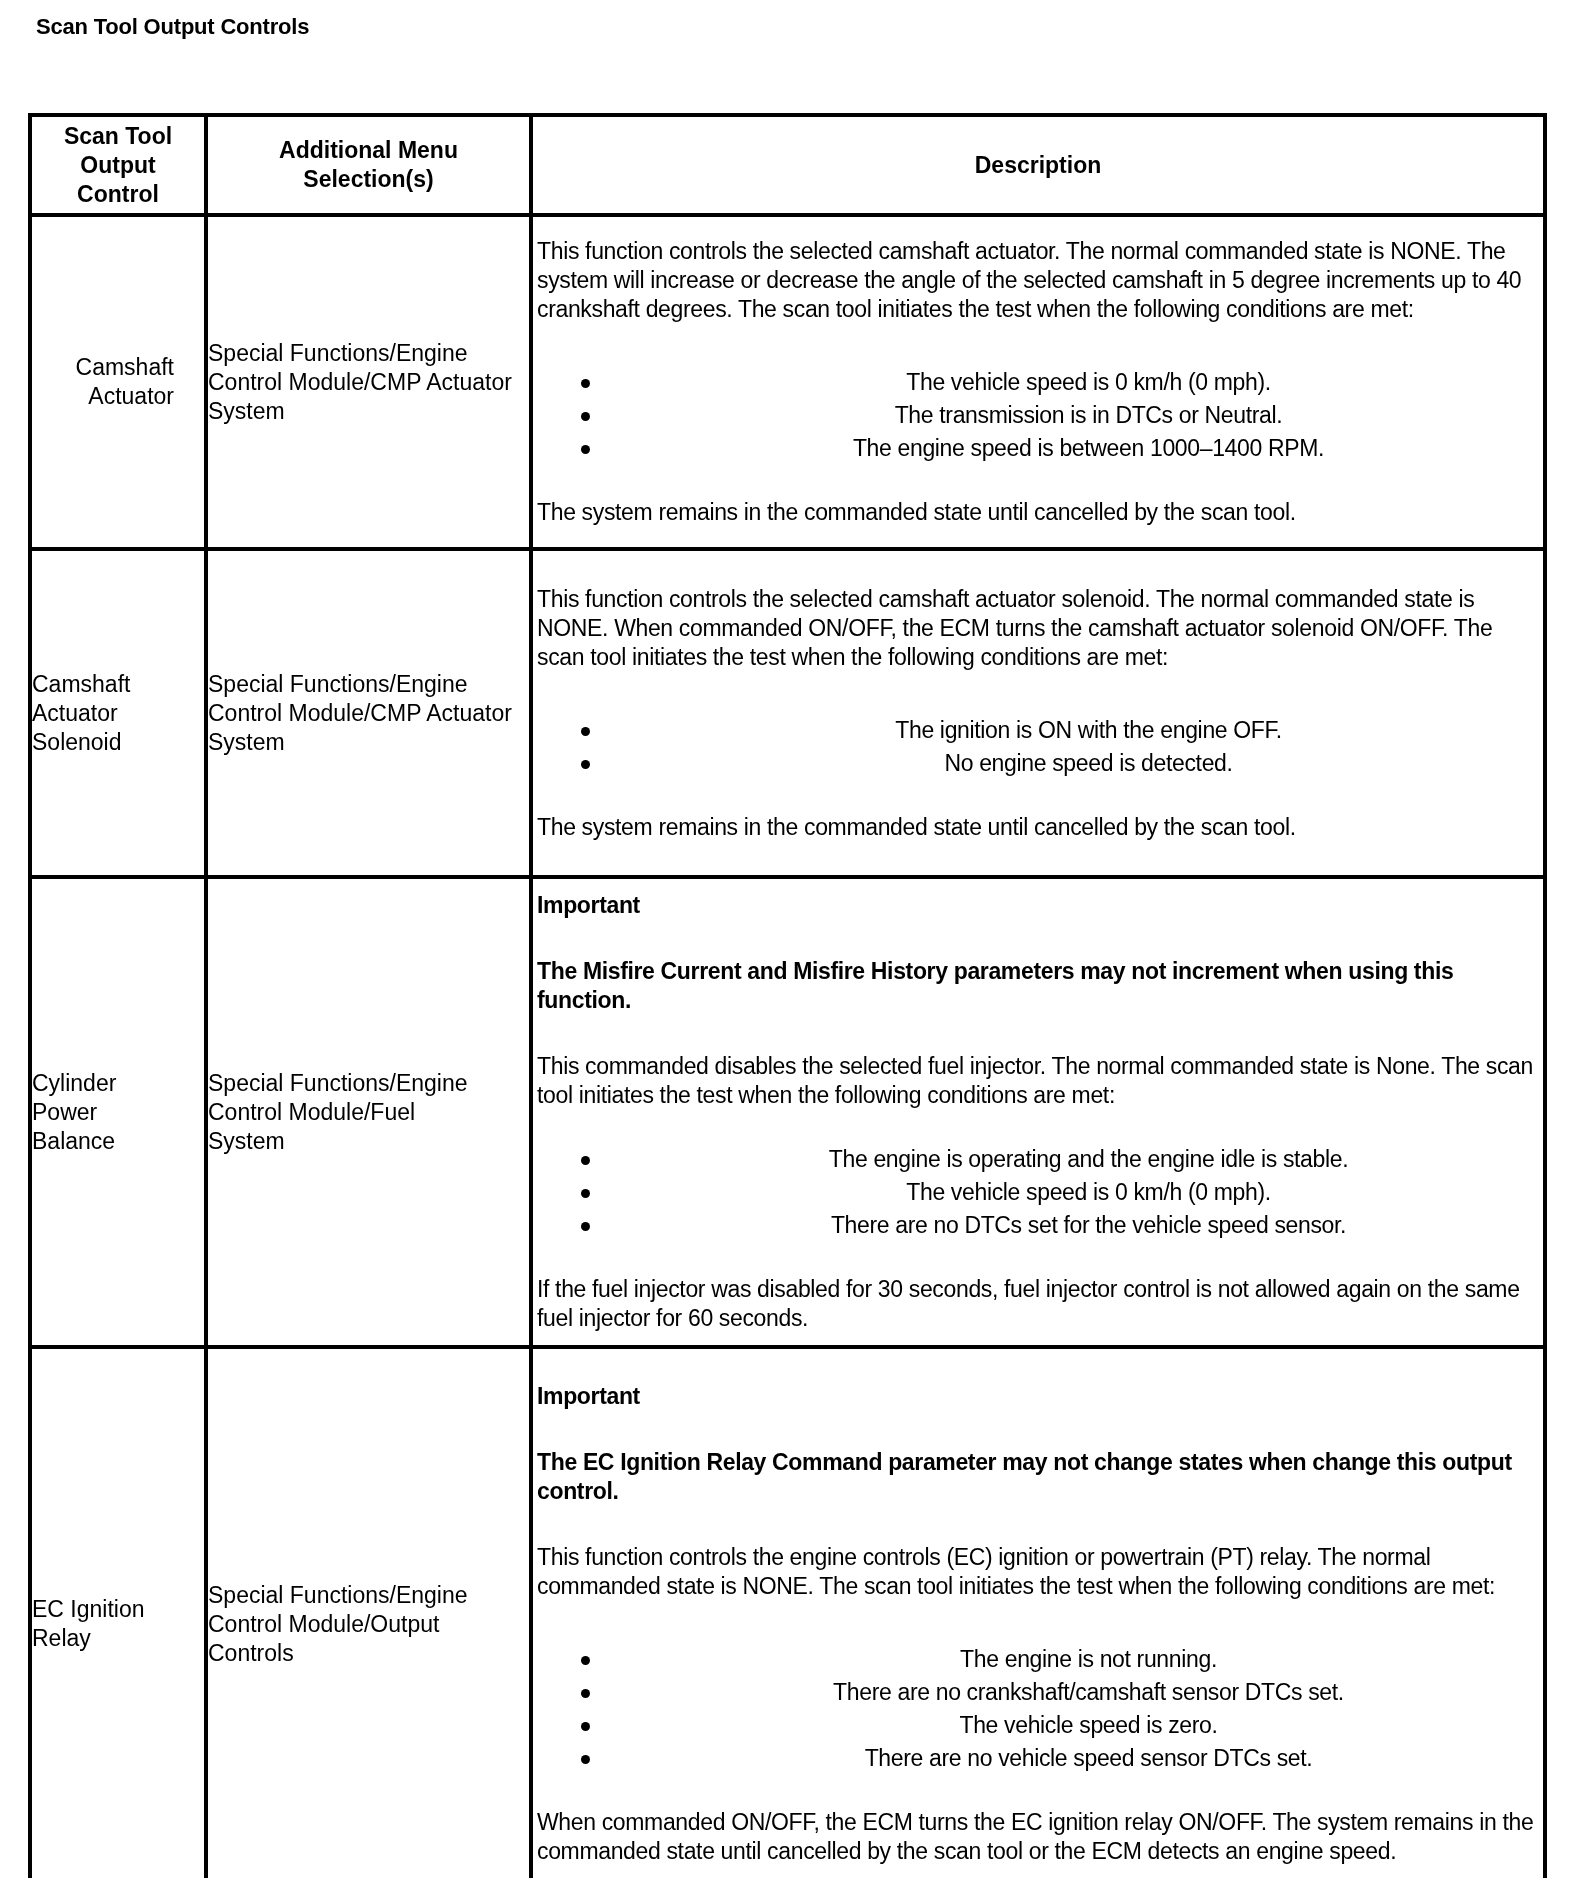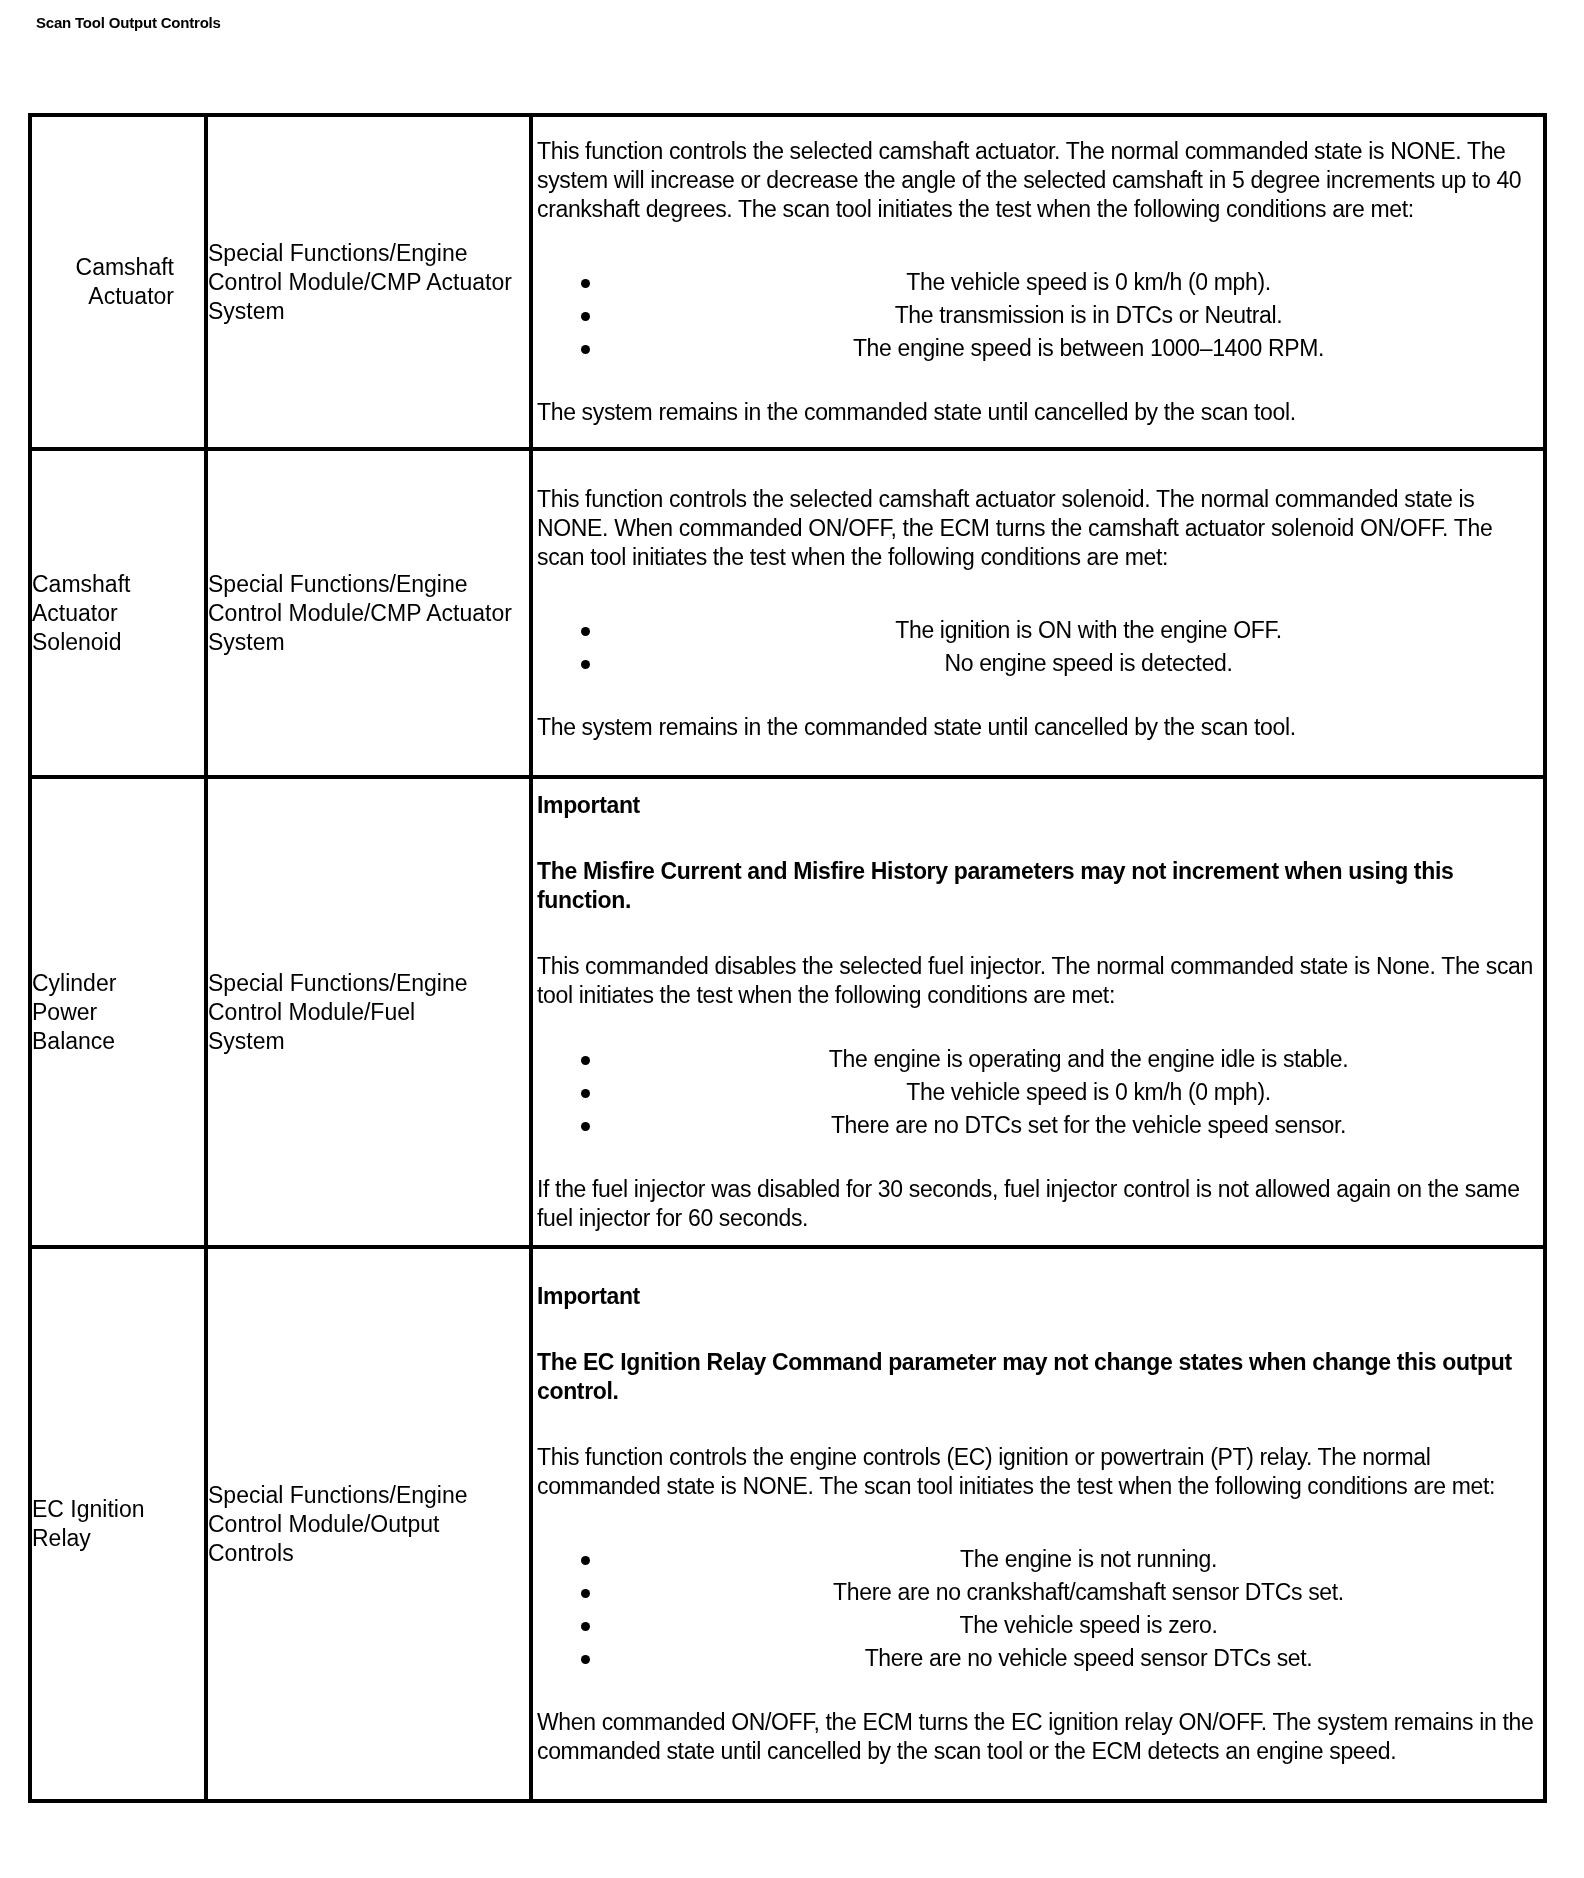--- a/index.html
+++ b/index.html
@@ -1,17 +1,17 @@
 <!DOCTYPE html>
 <html><head>
 <meta charset="utf-8">
 <style>
   html, body { margin:0; padding:0; background:#ffffff; }
   body { width:1584px; height:1878px; position:relative; font-family:"Liberation Sans", sans-serif; color:#000; overflow:hidden; }
-  .page-title { position:absolute; left:36px; top:14px; font-size:15px; font-weight:bold; letter-spacing:-0.2px; }
+  .page-title { position:absolute; left:36px; top:14px; font-size:22px; font-weight:bold; letter-spacing:-0.2px; }
   table.main { position:absolute; left:28px; top:113px; width:1515px; border-collapse:collapse; table-layout:fixed; }
   table.main td, table.main th { border:4px solid #000; padding:0; vertical-align:middle; }
   col.c1 { width:176px; } col.c2 { width:325px; } col.c3 { width:1014px; }
   th { font-weight:bold; font-size:23px; line-height:29px; text-align:center; }
   th.desc-h { vertical-align:bottom; padding-bottom:4px; }
   tr.hdr { height:100px; }
   td.cell { font-size:23px; line-height:29px; padding:0 4px; text-align:left; }
   td.desc { vertical-align:top; padding:4px 4px 4px 5px; font-size:23px; line-height:29px; letter-spacing:-0.35px; }
   .p { margin:4px; }
   .gap { height:29px; }
@@ -27,20 +27,25 @@
 
 <div class="page-title">Scan Tool Output Controls</div>
 
 <table class="main">
   <colgroup>
       <col class="c1">
       <col class="c2">
       <col class="c3">
     </colgroup>
   <tbody>
+      <tr class="hdr">
+    <th style="padding:0 10px;">Scan Tool Output Control</th>
+    <th style="padding:0 40px;">Additional Menu Selection(s)</th>
+    <th class="desc-h">Description</th>
+  </tr>
 
   <tr class="r1">
     <td class="cell" style="padding-right:30px;text-align:right;">Camshaft Actuator</td>
     <td class="cell">Special Functions/Engine Control Module/CMP Actuator System</td>
     <td class="desc">
       <p class="p">This function controls the selected camshaft actuator. The normal commanded state is NONE. The system will increase or decrease the angle of the selected camshaft in 5 degree increments up to 40 crankshaft degrees. The scan tool initiates the test when the following conditions are met:</p>
       <div class="gap2"></div>
       <ul class="cond">
         <li><span class="bullet"></span><span>The vehicle speed is 0 km/h (0 mph).</span></li>
         <li><span class="bullet"></span><span>The transmission is in DTCs or Neutral.</span></li>

